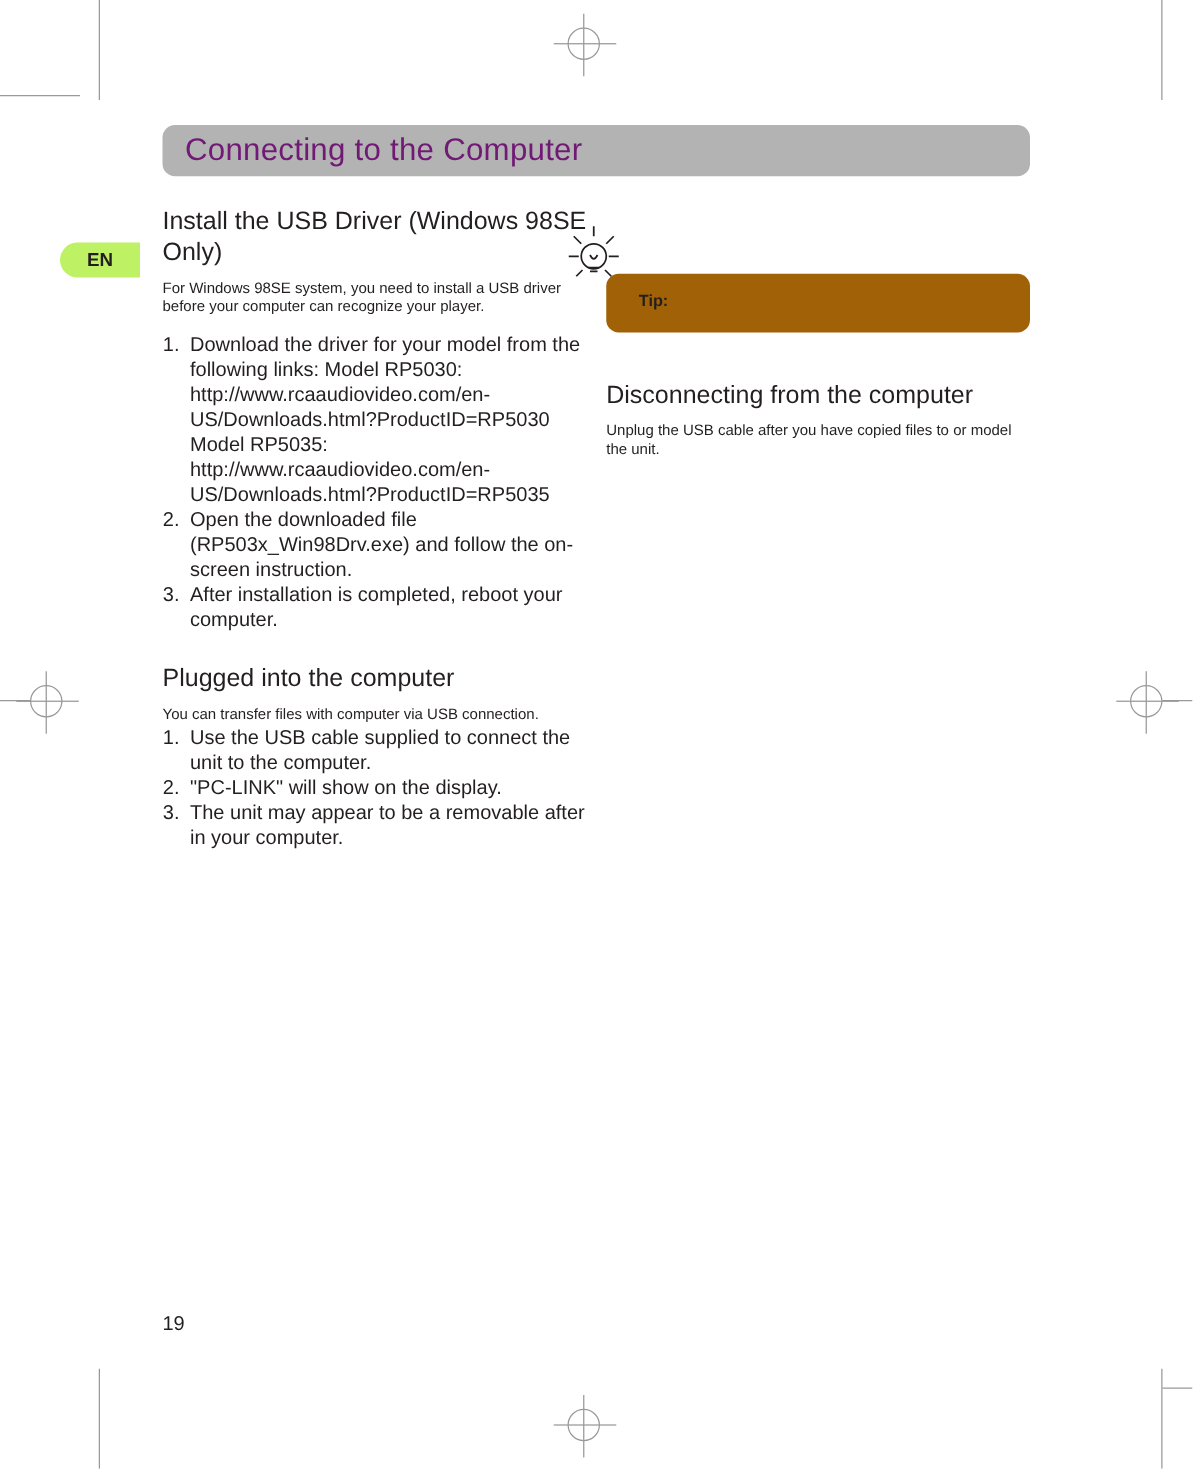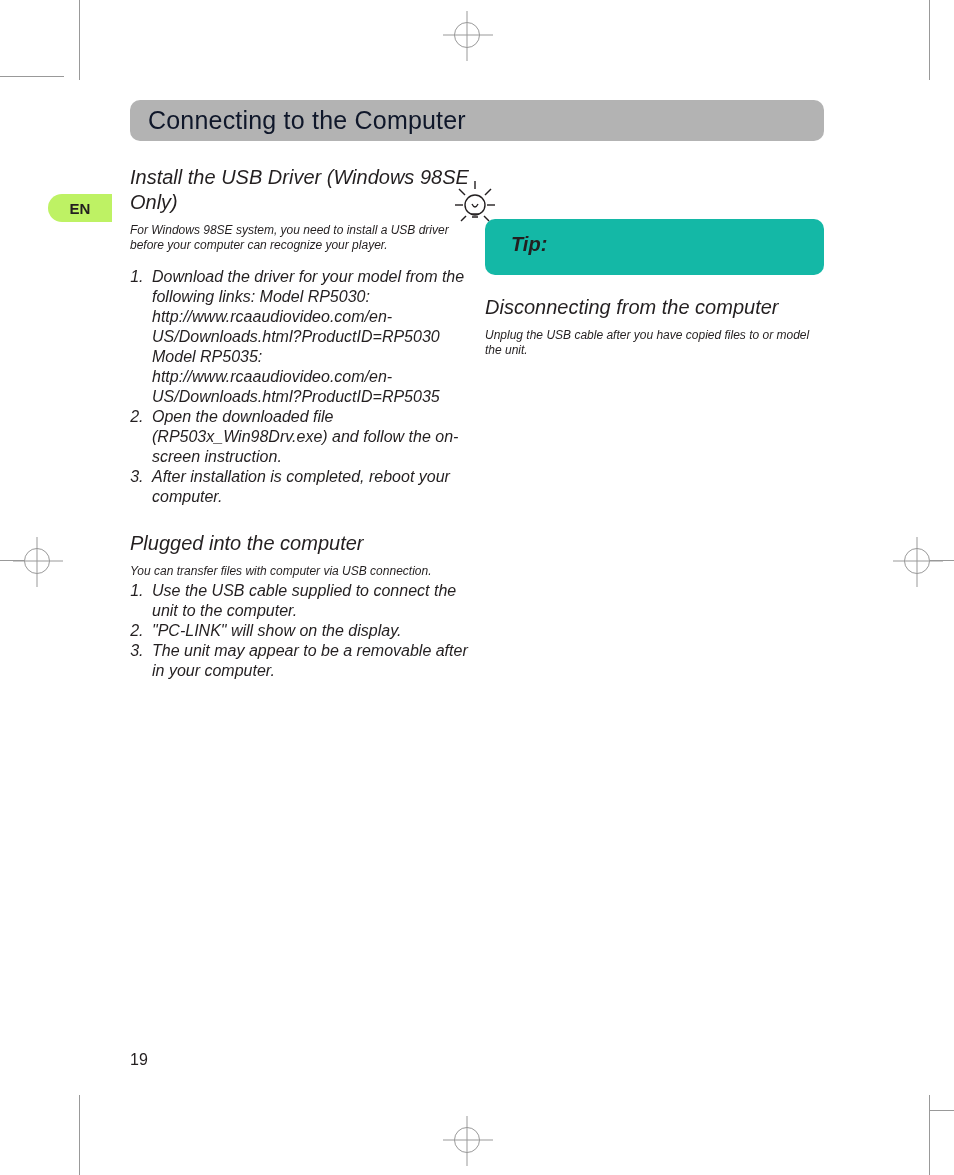--- a/index.html
+++ b/index.html
@@ -43,21 +43,21 @@
   .page {
     position: absolute;
     top: 100px;
     left: 130px;
     right: 130px;
     bottom: 100px;
   }
   .section-title {
     display: block;
     background: #b3b3b3;
-    color: #0f172a;
+    color: #701a75;
     font-size: 25px;
     font-weight: 400;
     padding: 6px 18px;
     border-radius: 10px;
     margin-bottom: 24px;
     letter-spacing: 0.2px;
   }
   .lang-tab {
     position: absolute;
     left: -82px;
@@ -66,21 +66,20 @@
     height: 28px;
     background: #bef264;
     border-radius: 14px 0 0 14px;
     display:flex; align-items:center; justify-content:center;
     font-weight: 700;
     font-size: 15px;
   }
   .columns {
     display: flex;
     gap: 16px;
-    font-style: italic;
   }
   .col { flex: 1 1 0; min-width: 0; }
   h2.sub {
     font-size: 20px;
     font-weight: 500;
     margin-bottom: 8px;
     line-height: 1.25;
   }
   p.body {
     font-size: 12px;
@@ -88,26 +87,26 @@
     margin-bottom: 14px;
   }
   ol {
     padding-left: 18px;
     font-size: 16px;
     line-height: 1.25;
   }
   ol li { margin-bottom: 0px; padding-left: 4px; }
   .word-wrap { overflow-wrap: break-word; }
   .tip-box {
-    background: #14b8a6;
+    background: #a16207;
     border-radius: 10px;
     padding: 14px 18px 16px 26px;
-    font-size: 20px;
+    font-size: 13px;
     line-height: 1.18;
-    margin-bottom: 20px;
+    margin-bottom: 38px;
     position: relative;
   }
   .tip-box .tip-label { font-weight: 700; display:block; margin-bottom:2px; }
   .tip-box ul { list-style: disc; padding-left: 16px; }
   .bulb {
     position: absolute;
     left: -38px;
     top: -48px;
     width: 56px;
     height: 56px;

